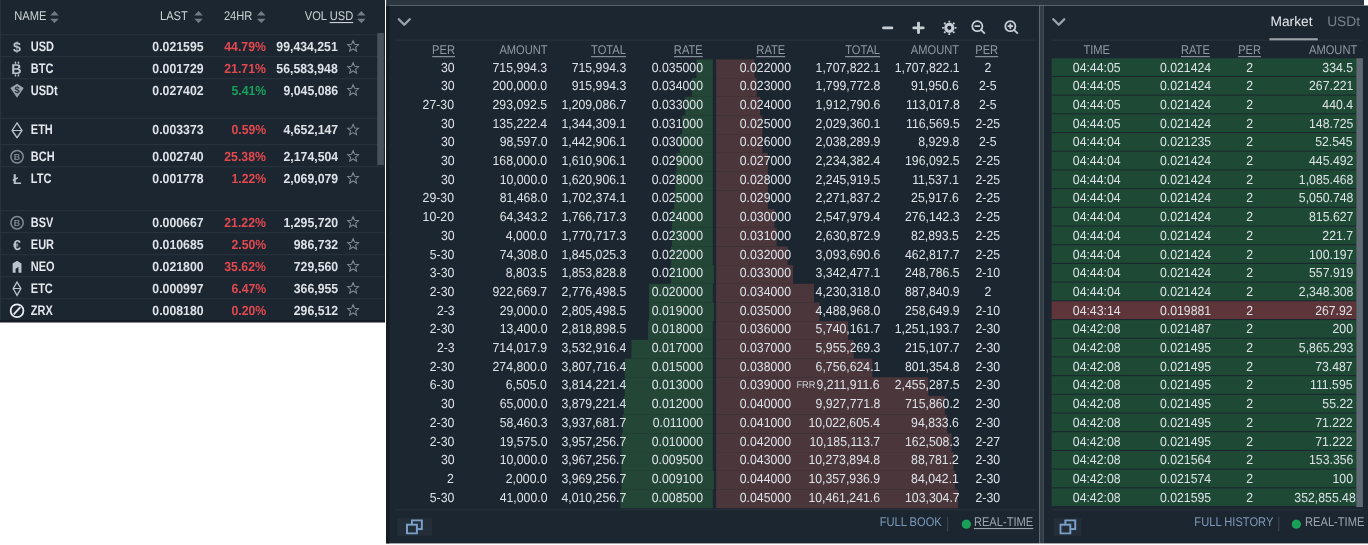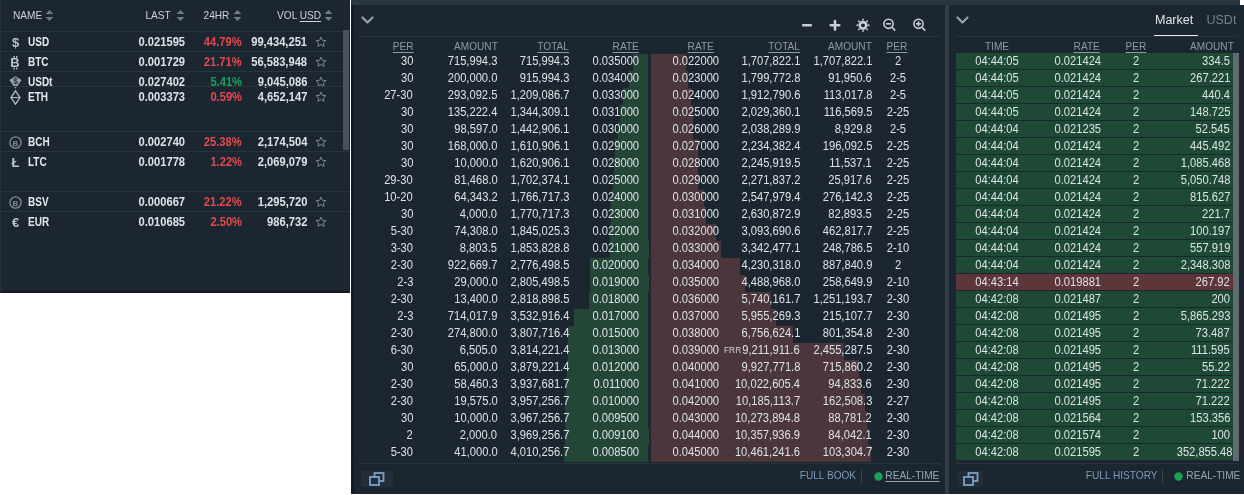--- a/index.html
+++ b/index.html
@@ -62,21 +62,21 @@
         <text x="7.5" y="9.3" font-size="8.5" font-weight="700" fill="#222c35" text-anchor="middle" font-family="Liberation Sans">$</text>
       </svg>
 <span style="position:absolute;left:28px;top:0;color:#e3e8ec;font-size:12.5px;font-weight:700;transform:scaleX(0.8);transform-origin:0 50%;white-space:nowrap;">USDt</span>
 <span style="position:absolute;right:165.4px;top:0;color:#dce2e7;font-size:12px;font-weight:700;transform:scaleX(0.93);transform-origin:100% 50%;white-space:nowrap;">0.027402</span>
 <span style="position:absolute;right:108px;top:0;color:#15a15c;font-size:12px;font-weight:700;transform:scaleX(0.93);transform-origin:100% 50%;white-space:nowrap;">5.41%</span>
 <span style="position:absolute;right:43px;top:0;color:#dce2e7;font-size:12px;font-weight:700;transform:scaleX(0.93);transform-origin:100% 50%;white-space:nowrap;">9,045,086</span>
 <svg width="12" height="12" viewBox="0 0 12 12" class="abs" style="left:314.5px;top:4px">
         <path d="M6 1 L7.4 4.3 L11 4.6 L8.3 6.9 L9.1 10.4 L6 8.5 L2.9 10.4 L3.7 6.9 L1 4.6 L4.6 4.3 Z" fill="none" stroke="#7a858f" stroke-width="1"></path>
       </svg>
 </div>
-<div class="abs" style="left:0;top:86px;width:350px;height:20px;line-height:20px;border-top:1px solid #2a343d;text-decoration:underline;">
+<div class="abs" style="left:0;top:107px;width:350px;height:20px;line-height:20px;border-top:1px solid #2a343d;text-decoration:underline;">
 <svg width="15" height="15" viewBox="0 0 15 15" class="abs" style="left:8px;top:2.5px">
         <path d="M7.5 0.8 L12 7.6 L7.5 14.2 L3 7.6 Z" fill="none" stroke="#b9c3cb" stroke-width="1.2"></path>
         <path d="M3.2 7.6 L11.8 7.6" stroke="#b9c3cb" stroke-width="1"></path>
       </svg>
 <span style="position:absolute;left:28px;top:0;color:#e3e8ec;font-size:12.5px;font-weight:700;transform:scaleX(0.8);transform-origin:0 50%;white-space:nowrap;">ETH</span>
 <span style="position:absolute;right:165.4px;top:0;color:#dce2e7;font-size:12px;font-weight:700;transform:scaleX(0.93);transform-origin:100% 50%;white-space:nowrap;">0.003373</span>
 <span style="position:absolute;right:108px;top:0;color:#e4484f;font-size:12px;font-weight:700;transform:scaleX(0.93);transform-origin:100% 50%;white-space:nowrap;">0.59%</span>
 <span style="position:absolute;right:43px;top:0;color:#dce2e7;font-size:12px;font-weight:700;transform:scaleX(0.93);transform-origin:100% 50%;white-space:nowrap;">4,652,147</span>
 <svg width="12" height="12" viewBox="0 0 12 12" class="abs" style="left:314.5px;top:4px">
         <path d="M6 1 L7.4 4.3 L11 4.6 L8.3 6.9 L9.1 10.4 L6 8.5 L2.9 10.4 L3.7 6.9 L1 4.6 L4.6 4.3 Z" fill="none" stroke="#7a858f" stroke-width="1"></path>
@@ -121,20 +121,59 @@
       </svg>
 </div>
 <div class="abs" style="left:0;top:211px;width:350px;height:20px;line-height:20px;border-top:1px solid #2a343d;">
 <svg width="15" height="15" viewBox="0 0 15 15" class="abs" style="left:8px;top:2.5px">
         <text x="7.5" y="12" font-size="13" font-weight="600" fill="#b9c3cb" text-anchor="middle" font-family="Liberation Sans">€</text>
       </svg>
 <span style="position:absolute;left:28px;top:0;color:#e3e8ec;font-size:12.5px;font-weight:700;transform:scaleX(0.8);transform-origin:0 50%;white-space:nowrap;">EUR</span>
 <span style="position:absolute;right:165.4px;top:0;color:#dce2e7;font-size:12px;font-weight:700;transform:scaleX(0.93);transform-origin:100% 50%;white-space:nowrap;">0.010685</span>
 <span style="position:absolute;right:108px;top:0;color:#e4484f;font-size:12px;font-weight:700;transform:scaleX(0.93);transform-origin:100% 50%;white-space:nowrap;">2.50%</span>
 <span style="position:absolute;right:43px;top:0;color:#dce2e7;font-size:12px;font-weight:700;transform:scaleX(0.93);transform-origin:100% 50%;white-space:nowrap;">986,732</span>
+<svg width="12" height="12" viewBox="0 0 12 12" class="abs" style="left:314.5px;top:4px">
+        <path d="M6 1 L7.4 4.3 L11 4.6 L8.3 6.9 L9.1 10.4 L6 8.5 L2.9 10.4 L3.7 6.9 L1 4.6 L4.6 4.3 Z" fill="none" stroke="#7a858f" stroke-width="1"></path>
+      </svg>
+</div>
+<div class="abs" style="left:0;top:231px;width:350px;height:20px;line-height:20px;border-top:1px solid #2a343d;">
+<svg width="15" height="15" viewBox="0 0 15 15" class="abs" style="left:8px;top:2.5px">
+        <path d="M3.5 13 L3.5 4.5 L7.5 2 L11.5 4.5 L11.5 13 L8.8 13 L8.8 7.8 L6.2 9.4 L6.2 13 Z" fill="#b9c3cb"></path>
+      </svg>
+<span style="position:absolute;left:28px;top:0;color:#e3e8ec;font-size:12.5px;font-weight:700;transform:scaleX(0.8);transform-origin:0 50%;white-space:nowrap;">NEO</span>
+<span style="position:absolute;right:165.4px;top:0;color:#dce2e7;font-size:12px;font-weight:700;transform:scaleX(0.93);transform-origin:100% 50%;white-space:nowrap;">0.021800</span>
+<span style="position:absolute;right:108px;top:0;color:#e4484f;font-size:12px;font-weight:700;transform:scaleX(0.93);transform-origin:100% 50%;white-space:nowrap;">35.62%</span>
+<span style="position:absolute;right:43px;top:0;color:#dce2e7;font-size:12px;font-weight:700;transform:scaleX(0.93);transform-origin:100% 50%;white-space:nowrap;">729,560</span>
+<svg width="12" height="12" viewBox="0 0 12 12" class="abs" style="left:314.5px;top:4px">
+        <path d="M6 1 L7.4 4.3 L11 4.6 L8.3 6.9 L9.1 10.4 L6 8.5 L2.9 10.4 L3.7 6.9 L1 4.6 L4.6 4.3 Z" fill="none" stroke="#7a858f" stroke-width="1"></path>
+      </svg>
+</div>
+<div class="abs" style="left:0;top:251px;width:350px;height:20px;line-height:20px;border-top:1px solid #2a343d;">
+<svg width="15" height="15" viewBox="0 0 15 15" class="abs" style="left:8px;top:2.5px">
+        <path d="M7.5 1.5 L11 7.3 L7.5 13.5 L4 7.3 Z" fill="none" stroke="#b9c3cb" stroke-width="1.2"></path>
+        <path d="M4.4 7.3 L10.6 7.3" stroke="#b9c3cb" stroke-width="1"></path>
+      </svg>
+<span style="position:absolute;left:28px;top:0;color:#e3e8ec;font-size:12.5px;font-weight:700;transform:scaleX(0.8);transform-origin:0 50%;white-space:nowrap;">ETC</span>
+<span style="position:absolute;right:165.4px;top:0;color:#dce2e7;font-size:12px;font-weight:700;transform:scaleX(0.93);transform-origin:100% 50%;white-space:nowrap;">0.000997</span>
+<span style="position:absolute;right:108px;top:0;color:#e4484f;font-size:12px;font-weight:700;transform:scaleX(0.93);transform-origin:100% 50%;white-space:nowrap;">6.47%</span>
+<span style="position:absolute;right:43px;top:0;color:#dce2e7;font-size:12px;font-weight:700;transform:scaleX(0.93);transform-origin:100% 50%;white-space:nowrap;">366,955</span>
+<svg width="12" height="12" viewBox="0 0 12 12" class="abs" style="left:314.5px;top:4px">
+        <path d="M6 1 L7.4 4.3 L11 4.6 L8.3 6.9 L9.1 10.4 L6 8.5 L2.9 10.4 L3.7 6.9 L1 4.6 L4.6 4.3 Z" fill="none" stroke="#7a858f" stroke-width="1"></path>
+      </svg>
+</div>
+<div class="abs" style="left:0;top:271px;width:350px;height:20px;line-height:20px;border-top:1px solid #2a343d;">
+<svg width="15" height="15" viewBox="0 0 15 15" class="abs" style="left:8px;top:2.5px">
+        <circle cx="7.5" cy="7.5" r="5.8" fill="none" stroke="#e8edf1" stroke-width="1.6"></circle>
+        <path d="M4 4.6 L11 4.6 M4 10.4 L11 10.4" stroke="#1c2630" stroke-width="1.8"></path>
+        <path d="M10.5 4.2 L4.5 10.8" stroke="#e8edf1" stroke-width="1.6"></path>
+      </svg>
+<span style="position:absolute;left:28px;top:0;color:#e3e8ec;font-size:12.5px;font-weight:700;transform:scaleX(0.8);transform-origin:0 50%;white-space:nowrap;">ZRX</span>
+<span style="position:absolute;right:165.4px;top:0;color:#dce2e7;font-size:12px;font-weight:700;transform:scaleX(0.93);transform-origin:100% 50%;white-space:nowrap;">0.008180</span>
+<span style="position:absolute;right:108px;top:0;color:#e4484f;font-size:12px;font-weight:700;transform:scaleX(0.93);transform-origin:100% 50%;white-space:nowrap;">0.20%</span>
+<span style="position:absolute;right:43px;top:0;color:#dce2e7;font-size:12px;font-weight:700;transform:scaleX(0.93);transform-origin:100% 50%;white-space:nowrap;">296,512</span>
 <svg width="12" height="12" viewBox="0 0 12 12" class="abs" style="left:314.5px;top:4px">
         <path d="M6 1 L7.4 4.3 L11 4.6 L8.3 6.9 L9.1 10.4 L6 8.5 L2.9 10.4 L3.7 6.9 L1 4.6 L4.6 4.3 Z" fill="none" stroke="#7a858f" stroke-width="1"></path>
       </svg>
 </div>
 <div class="abs" style="left:342.5px;top:30px;width:6.5px;height:120px;background:#47525c;"></div>
 </div>
 <div class="abs" style="left:351px;top:0;width:889px;height:5px;background:#2c3640;"></div>
 <div class="abs" style="left:351px;top:5px;width:593.5px;height:488.5px;background:#1c2630;">
 <div class="abs" style="left:0;top:0;width:2.5px;height:488.5px;background:#141c23;"></div>
 <div class="abs" style="left:0;top:0;width:593.5px;height:31px;">

